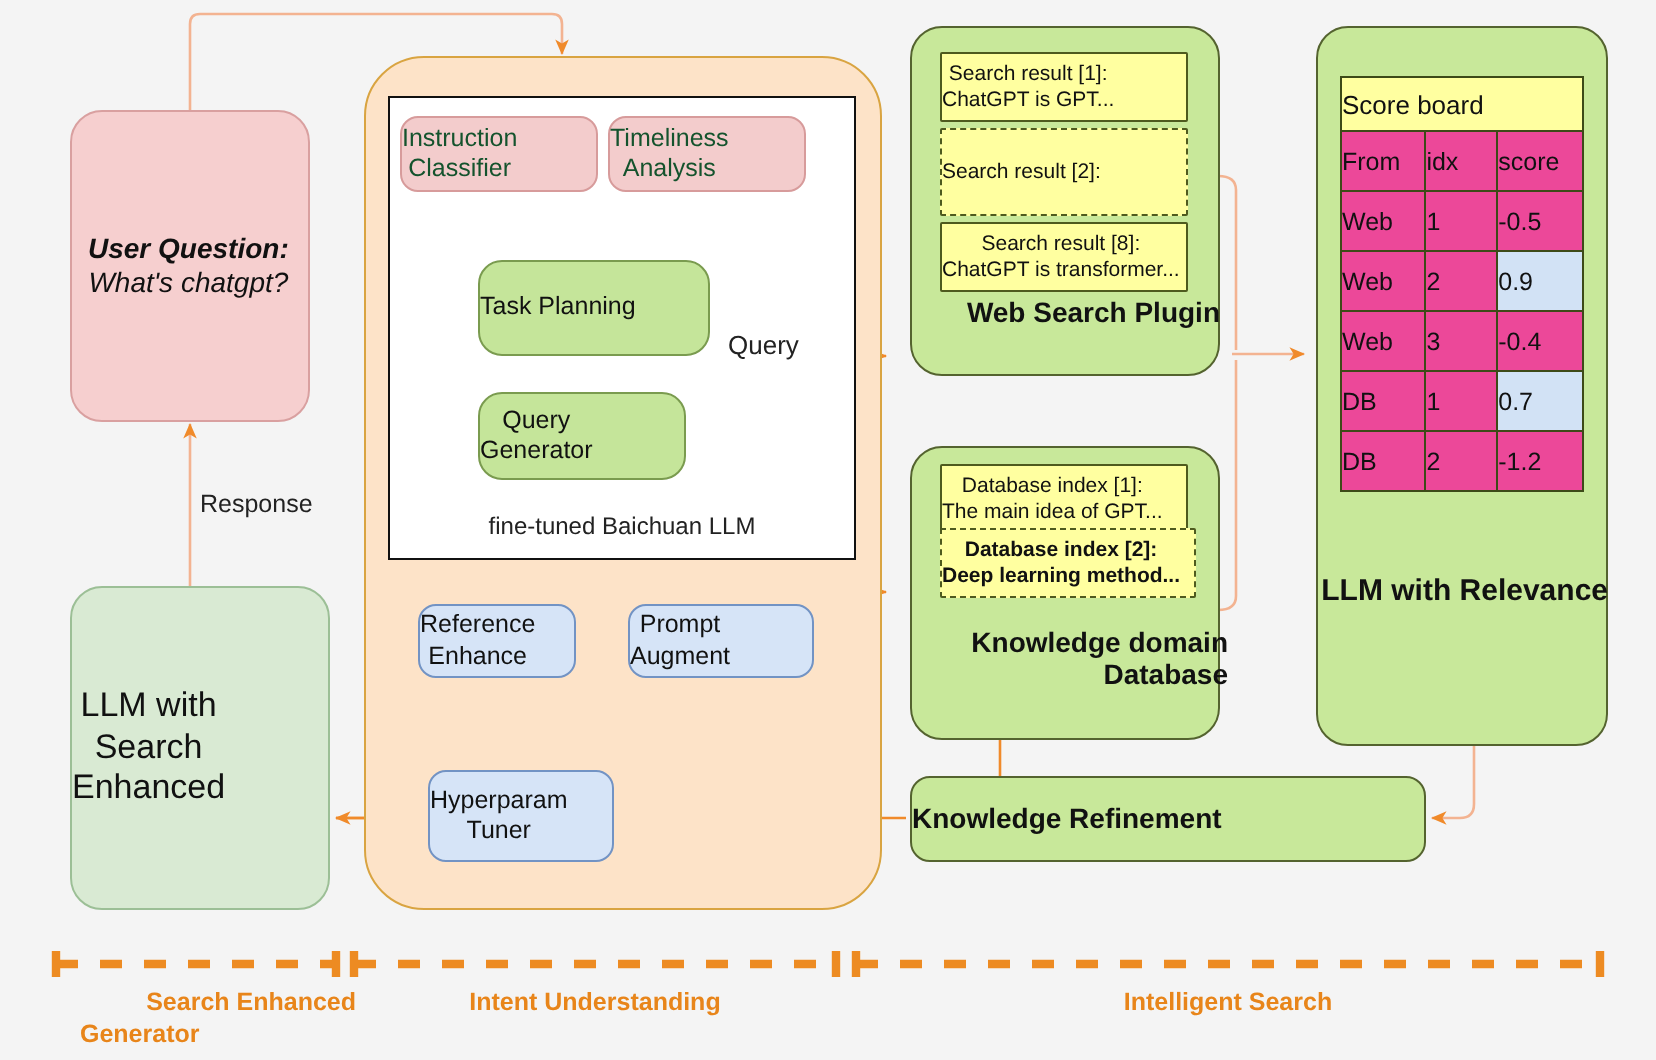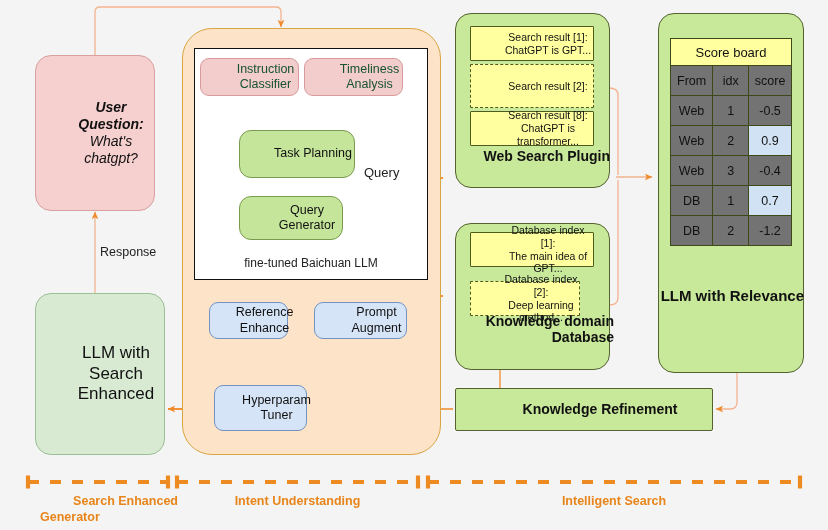--- a/index.html
+++ b/index.html
@@ -6,21 +6,21 @@
   html,body{margin:0;padding:0;}
   body{
     width:828px;height:530px;
     background:#f4f4f4;
     font-family:"Liberation Sans", sans-serif;
     position:relative;overflow:hidden;
   }
   #stage{position:absolute;inset:0;}
   svg.wires{position:absolute;left:0;top:0;width:828px;height:530px;pointer-events:none;}
   .node{position:absolute;box-sizing:border-box;display:flex;align-items:center;
-        justify-content:center;text-align:center;border-radius:10px;padding-left:32px;}
+        text-align:center;border-radius:10px;}
   .node span{display:block;line-height:1.22;}
 
   
   .panel-orange{
     background:#fde3c8;border:1.3px solid #d9a441;border-radius:26px;
   }
   
   .pink{
     background:#f6cfcf;border:1.2px solid #d9a0a0;border-radius:14px;
     font-size:14px;color:#111;
@@ -53,23 +53,23 @@
     background:#d6e4f7;border:1.1px solid #7293c4;border-radius:9px;
     font-size:12.5px;color:#111;
   }
   
   .plainlbl{position:absolute;font-size:12.5px;color:#222;}
   .region-title{position:absolute;font-size:14px;color:#111;text-align:right;}
   .bold{font-weight:bold;}
 
   
   .sb{position:absolute;border-collapse:collapse;font-size:12.5px;color:#111;}
-  .sb td{border:1.2px solid #3d4a18;text-align:center;padding:0;height:29px;}
+  .sb td{border:1.2px solid #3d4a18;text-align:left;padding:0;height:29px;}
   .sb td.hdrspan{background:#ffffa0;height:26px;font-size:13px;}
-  .sb td.col{background:#737373;width:52px;}
+  .sb td.col{background:#ec4899;width:52px;}
   .sb td.hl{background:#d2e2f5;}
 
   
   .leg-label{position:absolute;color:#e8851a;font-weight:bold;font-size:12.5px;
              text-align:center;line-height:1.3;}
 </style>
 </head>
 <body>
 
 <div id="stage">
@@ -231,21 +231,21 @@
 
   <div class="node green-region" style="left:455px;top:223px;width:155px;height:147px;"></div>
 
   <div class="node yellow" style="left:470px;top:232px;width:124px;height:35px;">
     <span>
       <span>Database index [1]:</span>
       <span>The main idea of GPT...</span>
     </span>
   </div>
 
-  <div class="node yellow dashed" style="left:470px;top:281px;width:110px;height:35px;">
+  <div class="node yellow dashed" style="left:470px;top:264px;width:128px;height:35px;font-weight:bold;">
     <span>
       <span>Database index [2]:</span>
       <span>Deep learning method...</span>
     </span>
   </div>
 
   <div class="region-title bold" style="left:452px;top:313px;width:162px;">
     <span>Knowledge</span>
     <span>domain Database</span>
   </div>
@@ -289,21 +289,21 @@
       </tr>
     </tbody>
   </table>
 
   <div class="region-title bold" style="left:658px;top:286px;width:146px;font-size:15px;line-height:1.35;">
     <span>LLM with</span>
     <span>Relevance</span>
   </div>
 
   <div class="node green" style="left:455px;top:388px;width:258px;height:43px;
-              background:#c8e89a;border:1.2px solid #54632f;border-radius:2px;
+              background:#c8e89a;border:1.2px solid #54632f;border-radius:10px;
               font-size:14px;font-weight:bold;">
     <span>Knowledge Refinement</span>
   </div>
 
   <svg class="wires" viewBox="0 0 828 530">
     <g stroke="#ed8b22" stroke-width="4.2" fill="none">
 
       <line x1="28" y1="482" x2="168" y2="482" stroke-dasharray="11,11"></line>
       <line x1="28" y1="475.5" x2="28" y2="488.5" stroke-width="4.2"></line>
       <line x1="168" y1="475.5" x2="168" y2="488.5" stroke-width="4.2"></line>

